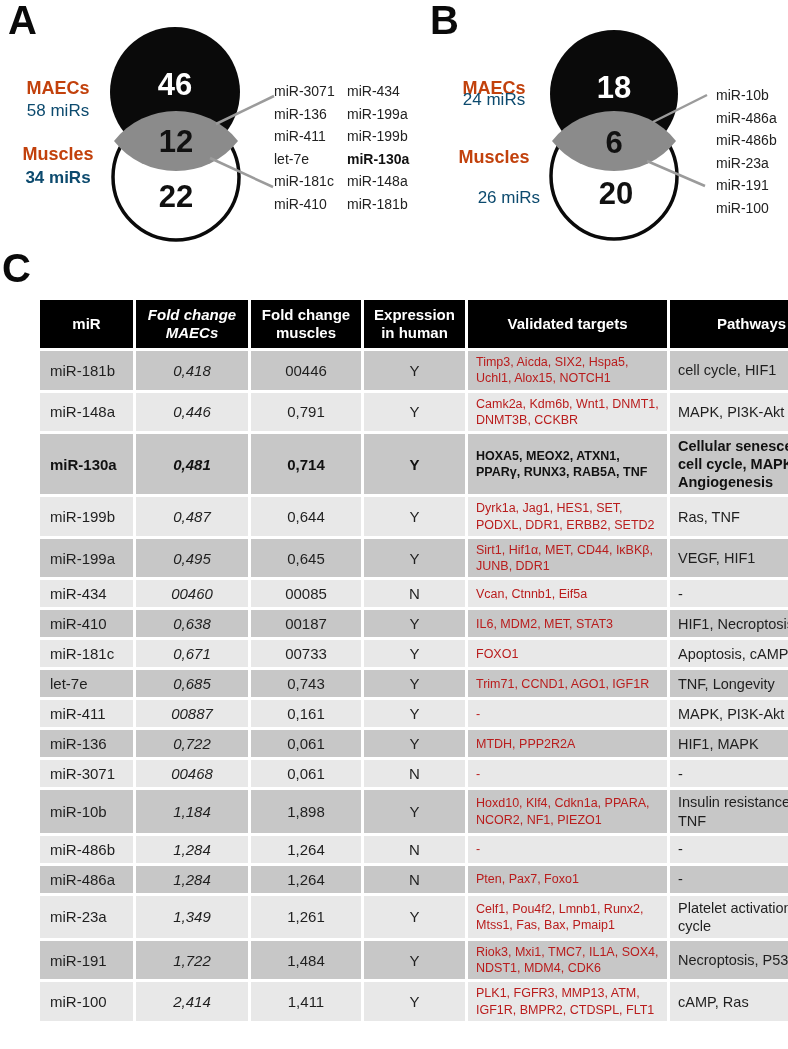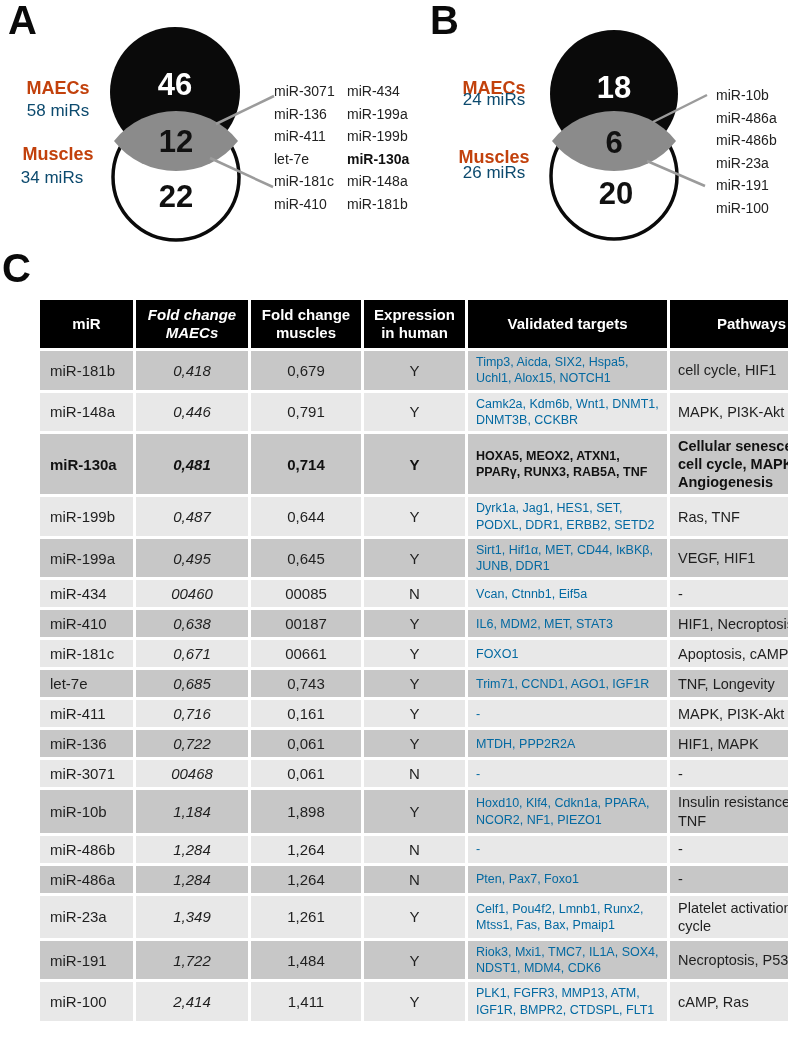--- a/index.html
+++ b/index.html
@@ -28,21 +28,21 @@
   .mir-table td{vertical-align:middle;}
   .mir-table tbody tr{height:27px;}
   tr.dark td{background:var(--table_row_dark,#c7c7c7);}
   tr.light td{background:var(--table_row_light,#e8e8e8);}
   tr.bold-row td{font-weight:700;color:#111111;}
   .c0{width:85px;margin-left:35px;}  .c1{width:104px;font-style:italic;} .c2{width:102px;}
   .c3{width:93px;}  .c4{width:191px;} .c5{width:155px;}
   td.mir{font-size:15px;text-align:left;padding:3px 4px 3px 10px;}
   td.num{font-size:15px;text-align:center;padding:3px 2px;}
   td.expr{font-size:15px;text-align:center;padding:3px 2px;}
-  td.targets{font-size:12.5px;text-align:left;padding:3px 8px;line-height:1.3;color:#0369a1;}
+  td.targets{font-size:12.5px;text-align:left;padding:3px 8px;line-height:1.3;color:#b91c1c;}
   td.path{font-size:14.5px;text-align:left;padding:3px 8px;line-height:1.25;}
 </style>
 </head>
 <body>
 
 <div class="page">
 
   <div class="panel-letter" style="left:8px;top:0px;">A</div>
   <div class="panel-letter" style="left:430px;top:0px;">B</div>
   <div class="panel-letter" style="left:2px;top:248px;">C</div>
@@ -54,21 +54,21 @@
     <line class="leader" x1="216" y1="124" x2="274" y2="96"></line>
     <line class="leader" x1="210" y1="158" x2="273" y2="187"></line>
     <text class="venn-num white" x="175" y="95">46</text>
     <text class="venn-num" x="176" y="152">12</text>
     <text class="venn-num" x="176" y="207">22</text>
   </svg>
 
   <div class="set-label set-name" style="left:16px;top:78px;width:84px;">MAECs</div>
   <div class="set-label set-count" style="left:16px;top:101px;width:84px;">58 miRs</div>
   <div class="set-label set-name" style="left:12px;top:144px;width:92px;">Muscles</div>
-  <div class="set-label set-count" style="left:6px;top:168px;width:92px;">34 miRs</div>
+  <div class="set-label set-count" style="left:12px;top:168px;width:92px;font-weight:bold;">34 miRs</div>
 
   <div class="mir-list" style="left:274px;top:80px;">
       <div class="mir-item">miR-3071</div>
       <div class="mir-item">miR-136</div>
       <div class="mir-item">miR-411</div>
       <div class="mir-item">let-7e</div>
       <div class="mir-item">miR-181c</div>
       <div class="mir-item">miR-410</div>
     </div>
   <div class="mir-list" style="left:347px;top:80px;">
@@ -87,21 +87,21 @@
     <line class="leader" x1="223" y1="122" x2="277" y2="95"></line>
     <line class="leader" x1="217" y1="161" x2="275" y2="186"></line>
     <text class="venn-num white" x="184" y="98">18</text>
     <text class="venn-num" x="184" y="153">6</text>
     <text class="venn-num" x="186" y="204">20</text>
   </svg>
 
   <div class="set-label set-name" style="left:452px;top:78px;width:84px;">MAECs</div>
   <div class="set-label set-count" style="left:452px;top:90px;width:84px;">24 miRs</div>
   <div class="set-label set-name" style="left:448px;top:147px;width:92px;">Muscles</div>
-  <div class="set-label set-count" style="left:448px;top:163px;width:92px;">26 miRs</div>
+  <div class="set-label set-count" style="left:448px;top:188px;width:92px;text-align:right;">26 miRs</div>
 
   <div class="mir-list" style="left:716px;top:84px;">
       <div class="mir-item">miR-10b</div>
       <div class="mir-item">miR-486a</div>
       <div class="mir-item">miR-486b</div>
       <div class="mir-item">miR-23a</div>
       <div class="mir-item">miR-191</div>
       <div class="mir-item">miR-100</div>
     </div>
 
@@ -113,21 +113,21 @@
           <th class="c2">Fold change muscles</th>
           <th class="c3">Expression in human</th>
           <th class="c4">Validated targets</th>
           <th class="c5">Pathways</th>
         </tr>
     </thead>
     <tbody>
         <tr class="dark">
           <td class="c0 mir">miR-181b</td>
           <td class="c1 num">0,418</td>
-          <td class="c2 num">0,679</td>
+          <td class="c2 num">00446</td>
           <td class="c3 expr">Y</td>
           <td class="c4 targets">Timp3, Aicda, SIX2, Hspa5, Uchl1, Alox15, NOTCH1</td>
           <td class="c5 path">cell cycle, HIF1</td>
         </tr>
         <tr class="light">
           <td class="c0 mir">miR-148a</td>
           <td class="c1 num">0,446</td>
           <td class="c2 num">0,791</td>
           <td class="c3 expr">Y</td>
           <td class="c4 targets">Camk2a, Kdm6b, Wnt1, DNMT1, DNMT3B,  CCKBR</td>
@@ -169,36 +169,36 @@
           <td class="c0 mir">miR-410</td>
           <td class="c1 num">0,638</td>
           <td class="c2 num">00187</td>
           <td class="c3 expr">Y</td>
           <td class="c4 targets">IL6, MDM2, MET, STAT3</td>
           <td class="c5 path">HIF1, Necroptosis</td>
         </tr>
         <tr class="light">
           <td class="c0 mir">miR-181c</td>
           <td class="c1 num">0,671</td>
-          <td class="c2 num">00661</td>
+          <td class="c2 num">00733</td>
           <td class="c3 expr">Y</td>
           <td class="c4 targets">FOXO1</td>
           <td class="c5 path">Apoptosis, cAMP</td>
         </tr>
         <tr class="dark">
           <td class="c0 mir">let-7e</td>
           <td class="c1 num">0,685</td>
           <td class="c2 num">0,743</td>
           <td class="c3 expr">Y</td>
           <td class="c4 targets">Trim71, CCND1, AGO1, IGF1R</td>
           <td class="c5 path">TNF, Longevity</td>
         </tr>
         <tr class="light">
           <td class="c0 mir">miR-411</td>
-          <td class="c1 num">0,716</td>
+          <td class="c1 num">00887</td>
           <td class="c2 num">0,161</td>
           <td class="c3 expr">Y</td>
           <td class="c4 targets">-</td>
           <td class="c5 path">MAPK, PI3K-Akt</td>
         </tr>
         <tr class="dark">
           <td class="c0 mir">miR-136</td>
           <td class="c1 num">0,722</td>
           <td class="c2 num">0,061</td>
           <td class="c3 expr">Y</td>

